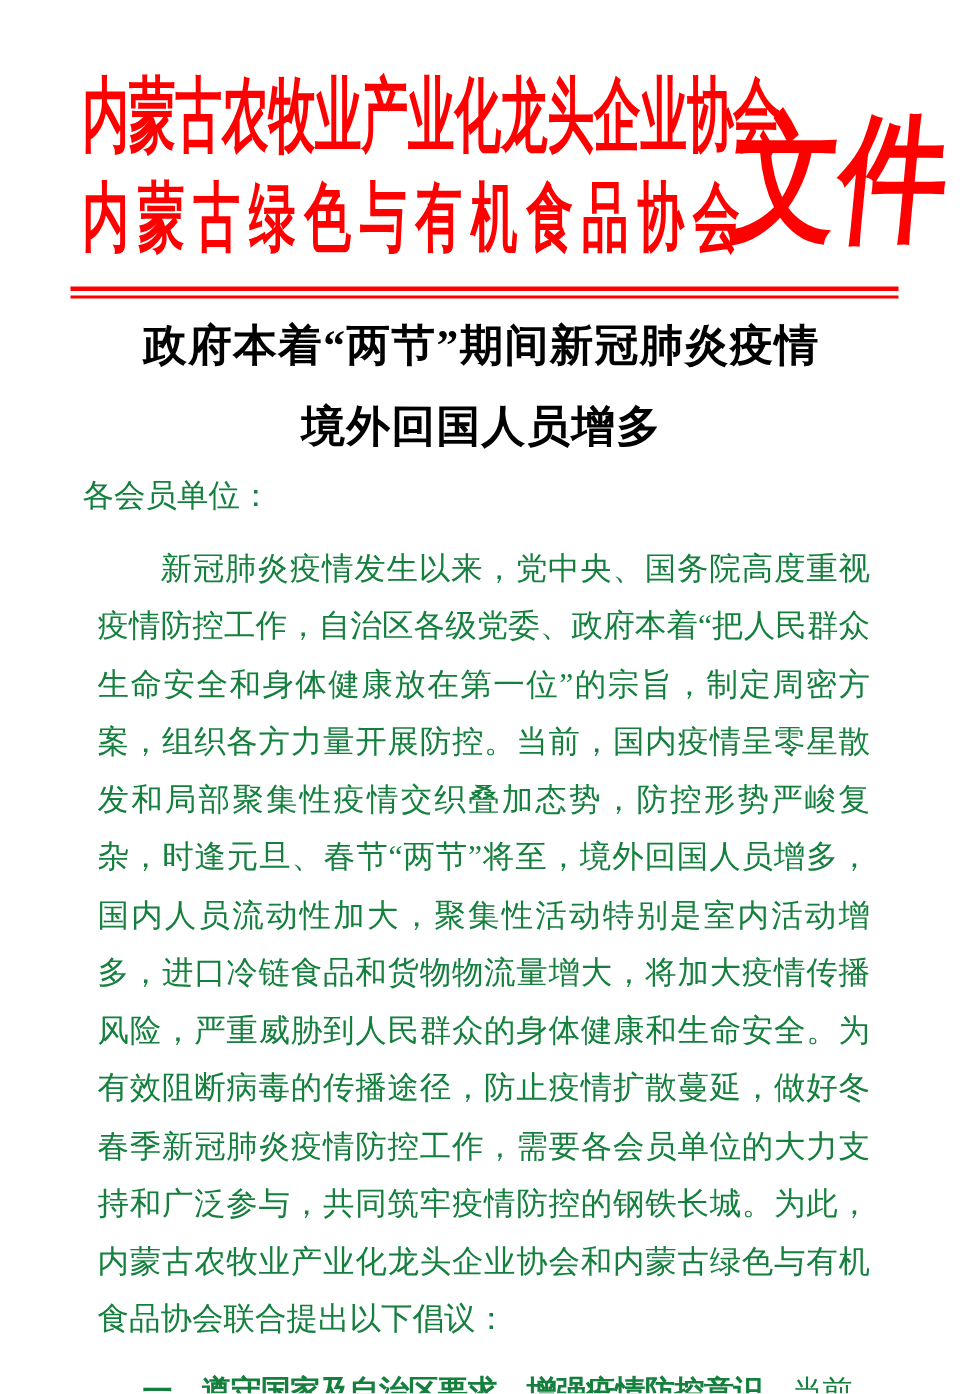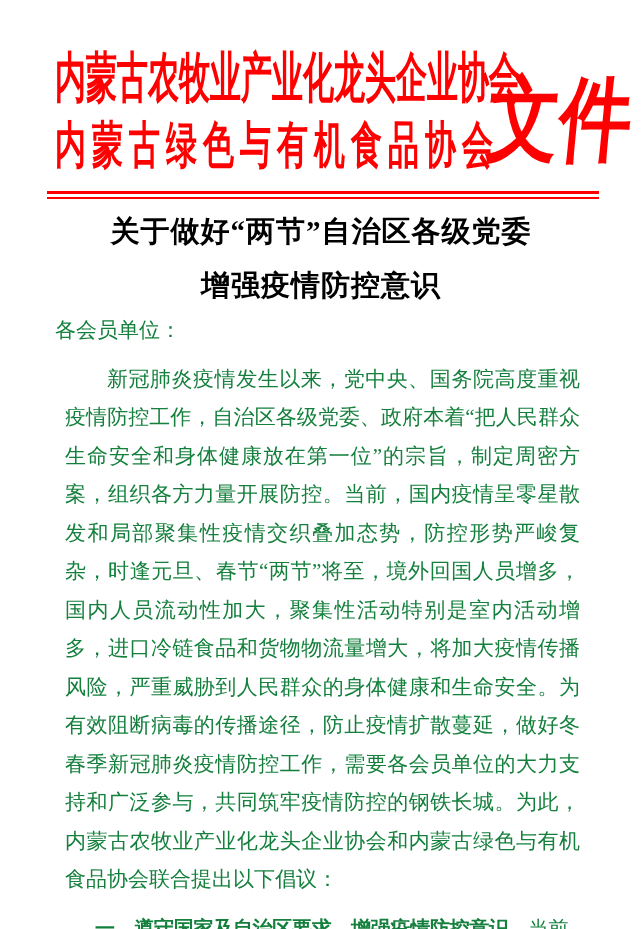--- a/index.html
+++ b/index.html
@@ -105,22 +105,22 @@
 
   <div>
     <div class="org-line org-line-1">内蒙古农牧业产业化龙头企业协会</div>
     <div class="org-line org-line-2">内蒙古绿色与有机食品协会</div>
     <div class="doc-type">文件</div>
   </div>
 
   <div class="red-rule"></div>
 
   <div class="doc-title">
-    <div>关于做好“两节”自治区各级党委</div>
-    <div>增强疫情防控意识</div>
+    <div>政府本着“两节”期间新冠肺炎疫情</div>
+    <div>境外回国人员增多</div>
   </div>
 
   <div class="doc-body">
     <p class="salutation">各会员单位：</p>
     <p class="para">新冠肺炎疫情发生以来，党中央、国务院高度重视疫情防控工作，自治区各级党委、政府本着“把人民群众生命安全和身体健康放在第一位”的宗旨，制定周密方案，组织各方力量开展防控。当前，国内疫情呈零星散发和局部聚集性疫情交织叠加态势，防控形势严峻复杂，时逢元旦、春节“两节”将至，境外回国人员增多，国内人员流动性加大，聚集性活动特别是室内活动增多，进口冷链食品和货物物流量增大，将加大疫情传播风险，严重威胁到人民群众的身体健康和生命安全。为有效阻断病毒的传播途径，防止疫情扩散蔓延，做好冬春季新冠肺炎疫情防控工作，需要各会员单位的大力支持和广泛参与，共同筑牢疫情防控的钢铁长城。为此，内蒙古农牧业产业化龙头企业协会和内蒙古绿色与有机食品协会联合提出以下倡议：</p>
     <p class="initiative"><span class="heading">一、遵守国家及自治区要求，增强疫情防控意识。</span><span>当前</span></p>
   </div>
 
 </div>
 

